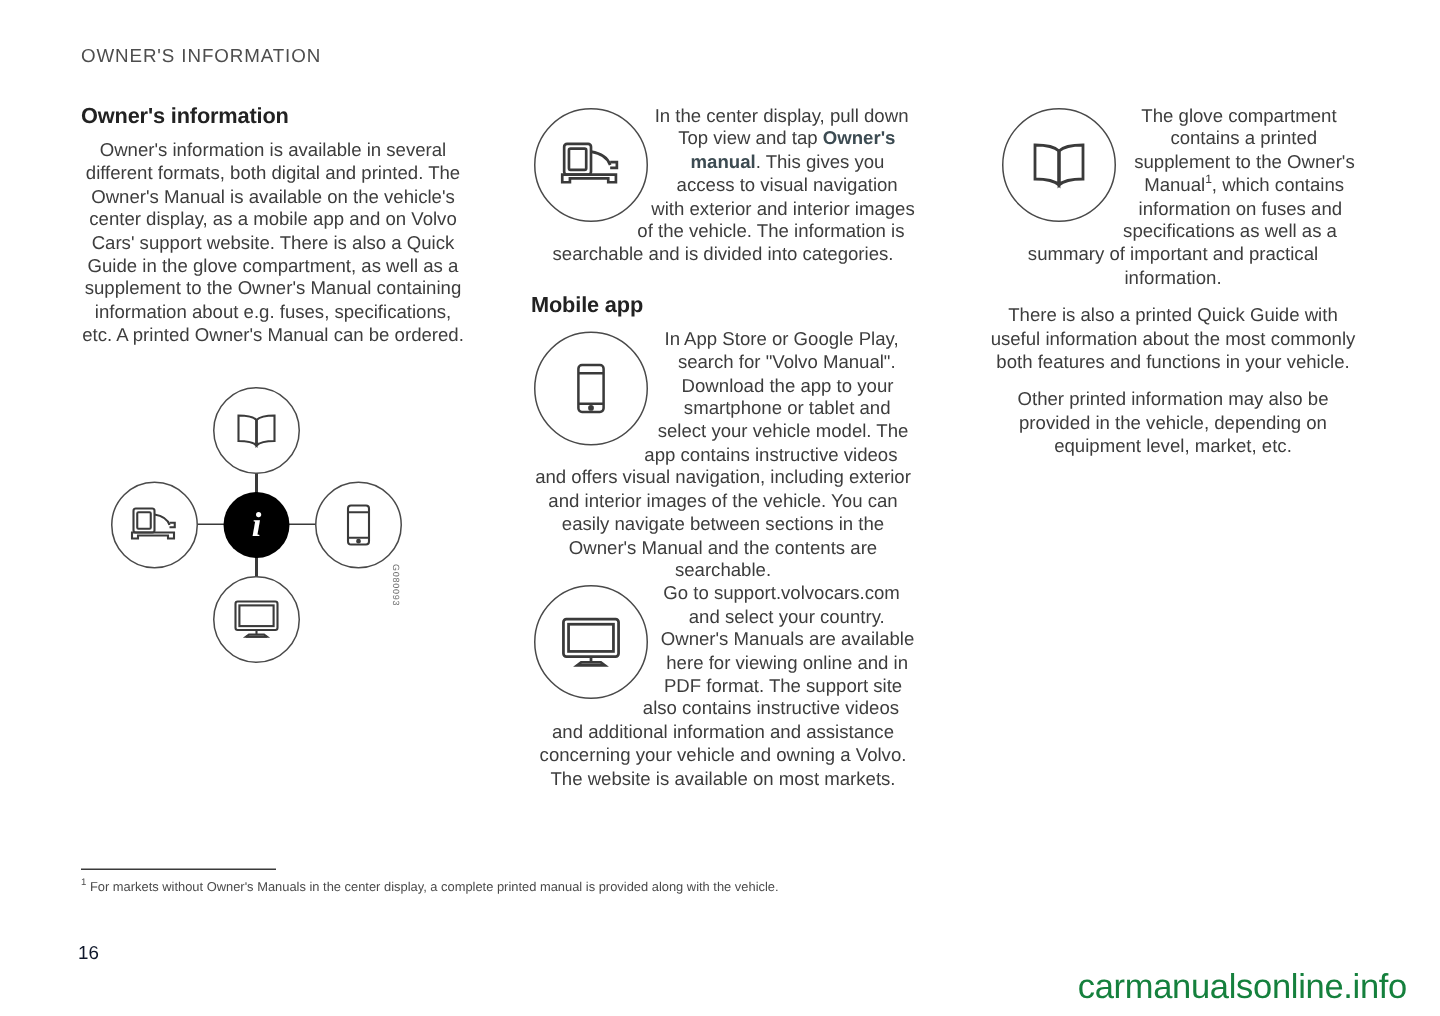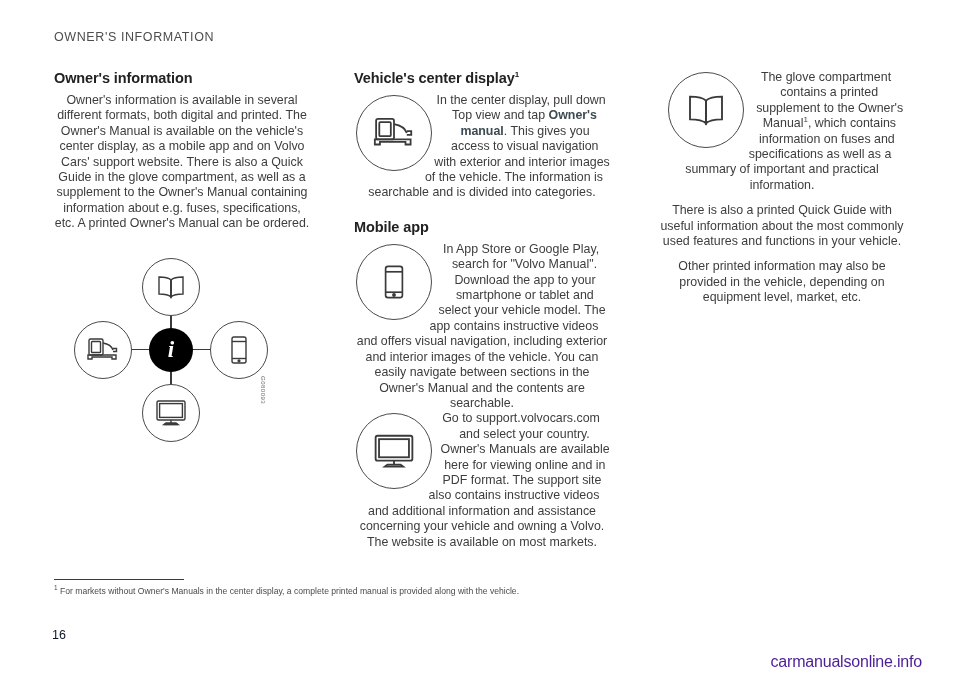--- a/index.html
+++ b/index.html
@@ -173,24 +173,24 @@
   
   .page-number {
     position: absolute;
     left: 52px;
     top: 628px;
     font-size: 12.5px;
     color: #0f172a;
   }
   .watermark {
     position: absolute;
-    right: 38px;
+    right: 22px;
     bottom: 6px;
-    font-size: 16px;
-    color: #4c1d95;
+    font-size: 23px;
+    color: #15803d;
     letter-spacing: -0.2px;
   }
 
   svg { display: block; }
 </style>
 </head>
 <body>
 
 <div class="running-head">OWNER'S INFORMATION</div>
 
@@ -260,21 +260,20 @@
         </span>
       </div>
 
       <div class="center">i</div>
       <div class="hub-id">G080093</div>
     </div>
   </div>
 
   <div class="col">
 
-    <h2 class="section-title"><span>Vehicle's center display</span><sup class="fn">1</sup></h2>
     <div class="icon-block">
       <div class="icon-circle">
         <span>
           <svg width="46" height="36" viewBox="0 0 36 28">
             <g fill="none" stroke="#3a3a3a" stroke-width="1.4">
               <rect x="4" y="3" width="14" height="16" rx="1.5"></rect>
               <rect x="6.5" y="5.5" width="9" height="11" rx="0.8"></rect>
               <path d="M18 7 C24 8 27 11 28 14"></path>
               <path d="M28 12.5 L31.5 12.5 L31.5 15.5 L28 15.5"></path>
               <path d="M3 19 L31 19 L31 23 L27 23 L27 21 L7 21 L7 23 L3 23 Z"></path>
@@ -329,21 +328,21 @@
               <path d="M15 5 C17 3 21 2 27 2 L27 19 C21 19 17 20 15 22 Z"></path>
               <path d="M15 5 L15 22"></path>
             </g>
             <path d="M13.4 20.2 L15 23 L16.6 20.2 Z" fill="#3a3a3a"></path>
           </svg>
         </span>
       </div>
       <p class="body"><span>The glove compartment contains a printed supplement to the Owner's Manual</span><sup class="fn">1</sup><span>, which contains information on fuses and specifications as well as a summary of important and practical information.</span></p>
     </div>
 
-    <p class="body" style="margin-top:10px">There is also a printed Quick Guide with useful information about the most commonly used features and functions in your vehicle.</p>
+    <p class="body" style="margin-top:10px">There is also a printed Quick Guide with useful information about the most commonly both features and functions in your vehicle.</p>
     <p class="body">Other printed information may also be provided in the vehicle, depending on equipment level, market, etc.</p>
   </div>
 
 </div>
 
 <div class="footnote-rule"></div>
 <div class="footnote"><sup>1</sup> <span>For markets without Owner's Manuals in the center display, a complete printed manual is provided along with the vehicle.</span></div>
 
 <div class="page-number">16</div>
 <div class="watermark">carmanualsonline.info</div>

